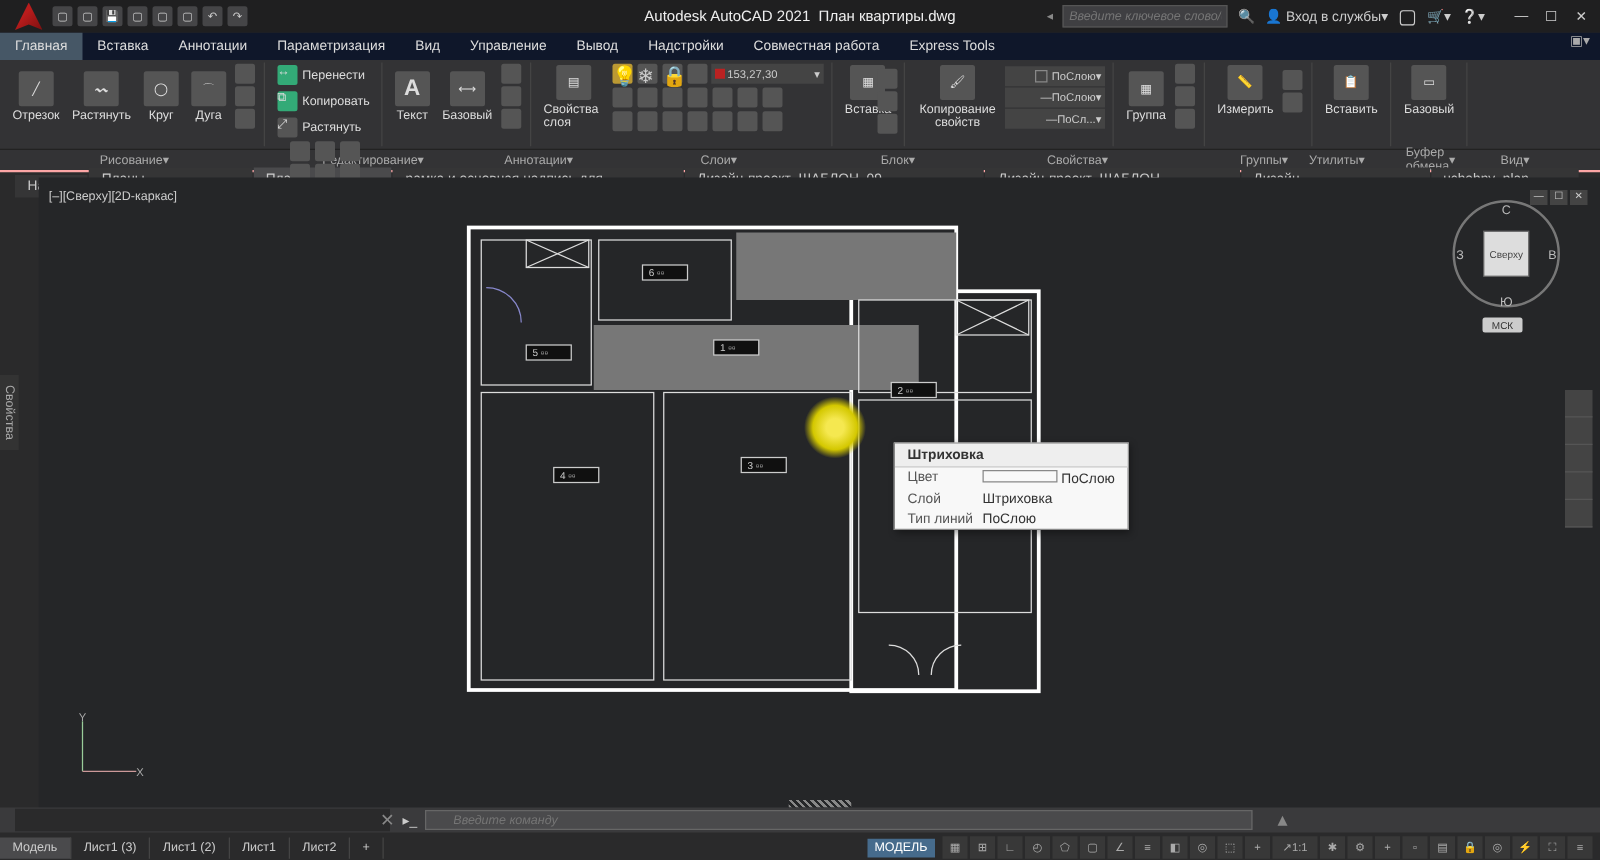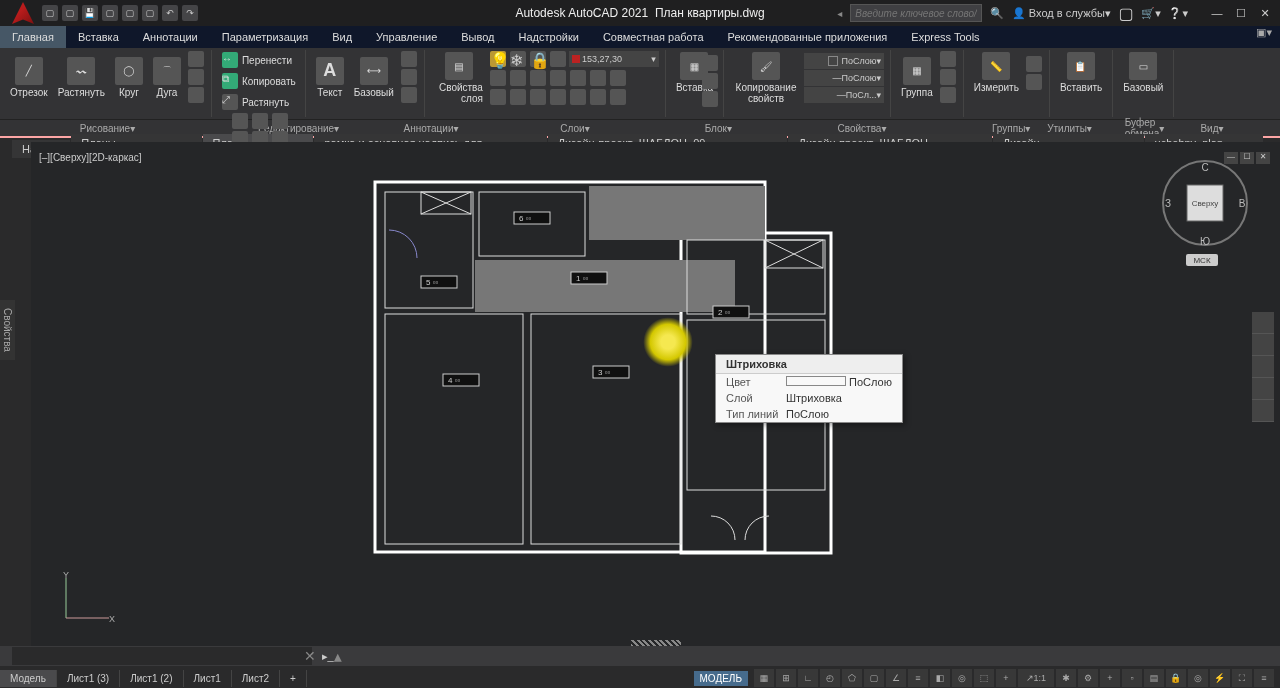--- a/index.html
+++ b/index.html
@@ -97,21 +97,20 @@
 <div class="menu-bar">
   <div class="menu-item active">Главная</div>
   <div class="menu-item">Вставка</div>
   <div class="menu-item">Аннотации</div>
   <div class="menu-item">Параметризация</div>
   <div class="menu-item">Вид</div>
   <div class="menu-item">Управление</div>
   <div class="menu-item">Вывод</div>
   <div class="menu-item">Надстройки</div>
   <div class="menu-item">Совместная работа</div>
-  <div class="menu-item">Рекомендованные приложения</div>
   <div class="menu-item">Express Tools</div>
   <div style="margin-left:auto;padding:0 8px;font-size:11px;color:#aaa;">▣▾</div>
 </div>
 
 <div class="ribbon">
   <div class="ribbon-panel">
     <div class="panel-row">
       <div class="big-btn">
           <div class="ico">╱</div>
           <span>Отрезок</span>
@@ -182,21 +181,21 @@
           <div class="ico-sm"></div>
           <div class="ico-sm"></div>
           <div class="ico-sm"></div>
         </div>
     </div>
   </div>
   <div class="ribbon-panel">
     <div class="panel-row">
       <div class="big-btn">
           <div class="ico">▤</div>
-          <span style="width:48px;text-align:right;">Свойства слоя</span>
+          <span style="width:48px;text-align:left;">Свойства слоя</span>
         </div>
       <div style="display:flex;flex-direction:column;gap:1px;">
         <div class="panel-row">
           <div class="ico-sm" style="background:#b93;">💡</div>
           <div class="ico-sm">❄</div>
           <div class="ico-sm">🔒</div>
           <div class="ico-sm"></div>
           <div class="layer-dd">
               <span class="csq" style="background:#b22;"></span>
               <span>153,27,30</span>
@@ -433,20 +432,21 @@
       <text x="12" y="10" font-size="9" fill="#aaa">Y</text>
       <text x="58" y="54" font-size="9" fill="#aaa">X</text>
     </svg>
   </div>
 </div>
 
 <div class="cmdline">
   <div class="cmdline-left"></div>
   <span class="cmd-x">✕</span>
   <span style="margin-left:10px;font-size:11px;">▸_</span>
+  <input class="cmd-input" placeholder="Введите команду" style="">
   <span style="color:#888;margin-right:250px;">▴</span>
 </div>
 
 <div class="layout-tabs">
   <div class="ltab active">Модель</div>
   <div class="ltab">Лист1 (3)</div>
   <div class="ltab">Лист1 (2)</div>
   <div class="ltab">Лист1</div>
   <div class="ltab">Лист2</div>
   <div class="ltab">+</div>

